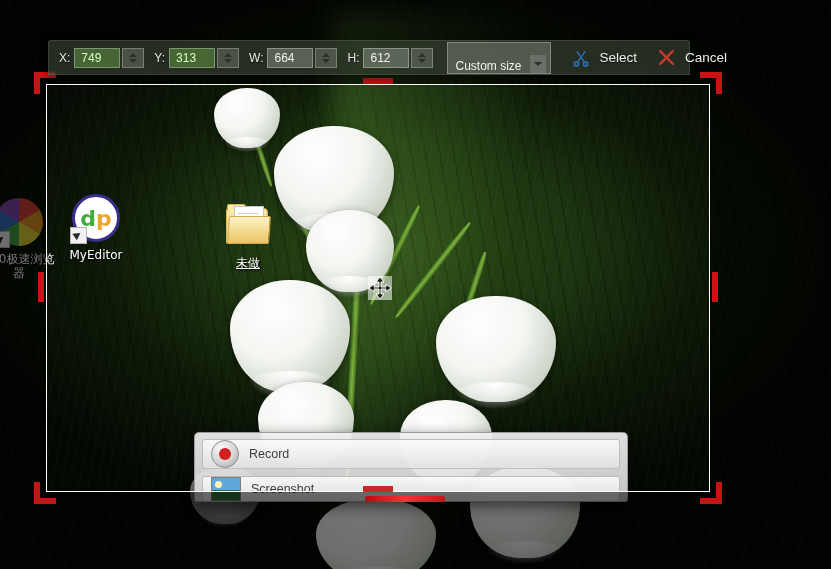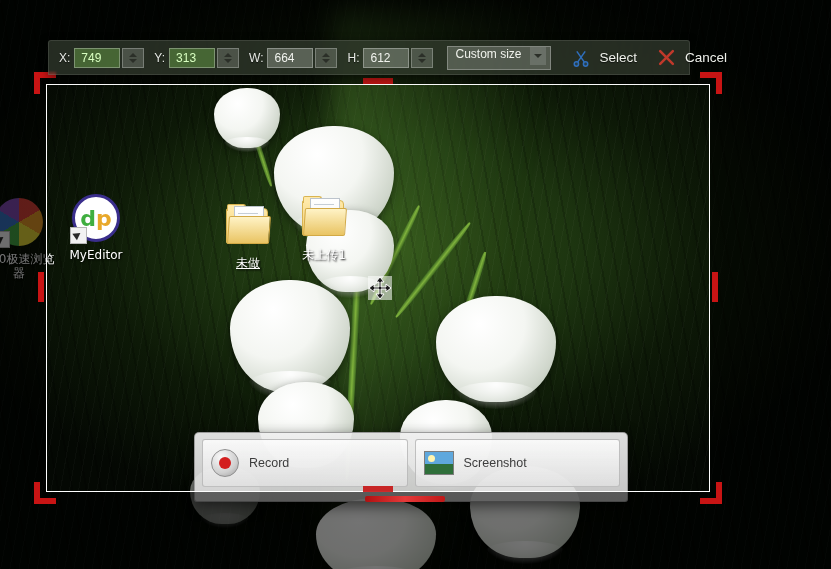--- a/index.html
+++ b/index.html
@@ -104,21 +104,21 @@
     background:rgba(210,215,205,.22);
     border:1px solid rgba(255,255,255,.26);
     display:flex;flex-direction:column;align-items:center;justify-content:center;
     box-sizing:border-box;
   }
   .spin b{display:block;width:0;height:0;border-left:4px solid transparent;border-right:4px solid transparent;}
   .spin b.up{border-bottom:4px solid #2b2f28;margin-bottom:2px;}
   .spin b.dn{border-top:4px solid #2b2f28;}
 
   #sizesel{
-    margin-left:14px;height:24px;display:flex;align-items:flex-start;
+    margin-left:14px;height:32px;display:flex;align-items:flex-end;
     background:rgba(210,215,205,.26);
     border:1px solid rgba(255,255,255,.28);
     padding:0 4px 0 7px;box-sizing:border-box;
   }
   #sizesel span{font-size:12px;color:#f0f2ec;white-space:nowrap;}
   #sizesel .arrow{
     margin-left:8px;width:16px;height:18px;
     background:rgba(255,255,255,.14);
     display:flex;align-items:center;justify-content:center;
   }
@@ -246,21 +246,21 @@
     width:14px;height:14px;background:#c0392b;border:1px solid #8d2b20;border-radius:2px;
     display:flex;align-items:center;justify-content:center;
   }
   #chrispc .appicon::after{content:"";width:7px;height:7px;border-radius:50%;
     background:radial-gradient(circle at 35% 30%,#fff,#b8b8b8 60%,#6a6a6a);}
   #chrispc .ttl{margin-left:7px;font-size:11.5px;color:#4e4e4e;}
   #chrispc .wbtn{
     position:absolute;right:7px;top:4px;width:13px;height:13px;border-radius:50%;
     border:1px solid #b0b0b0;background:rgba(255,255,255,.5);
   }
-  #chrispc .body{display:flex;padding:6px 7px;gap:7px;}
+  #chrispc .body{display:flex;padding:6px 7px;gap:7px;flex-direction:column;}
   #chrispc .act{
     flex:1;height:48px;display:flex;align-items:center;
     background:linear-gradient(180deg,rgba(252,252,252,.88),rgba(226,226,226,.80));
     border:1px solid rgba(178,178,178,.8);border-radius:3px;padding-left:8px;
     box-sizing:border-box;
   }
   #chrispc .act .lbl{margin-left:10px;font-size:12.5px;color:#3d3d3d;}
   .ic-record{width:26px;height:26px;border-radius:50%;
     background:radial-gradient(circle at 35% 28%,#fafafa,#cfcfcf 62%,#9a9a9a);
     border:1px solid #8f8f8f;display:flex;align-items:center;justify-content:center;}
@@ -336,35 +336,20 @@
             <i style="top:11px"></i>
             <i style="top:16px"></i>
             <i style="top:21px"></i>
           </div>
         <div class="front"></div>
       </div>
     </div>
     <div class="cap">未做</div>
   </div>
 
-  <div class="dicon" style="left:287px;top:194px;">
-    <div class="img">
-      <div class="folder">
-        <div class="back"></div>
-        <div class="paper">
-            <i style="top:5px"></i>
-            <i style="top:9px"></i>
-            <i style="top:26px"></i>
-          </div>
-        <div class="thumb"></div>
-        <div class="front"></div>
-      </div>
-    </div>
-    <div class="cap">未上传1</div>
-  </div>
 
   <div id="chrispc">
     <div class="body">
       <div class="act">
         <span class="ic-record"></span>
         <span class="lbl">Record</span>
       </div>
       <div class="act">
         <span class="ic-shot"></span>
         <span class="lbl">Screenshot</span>

